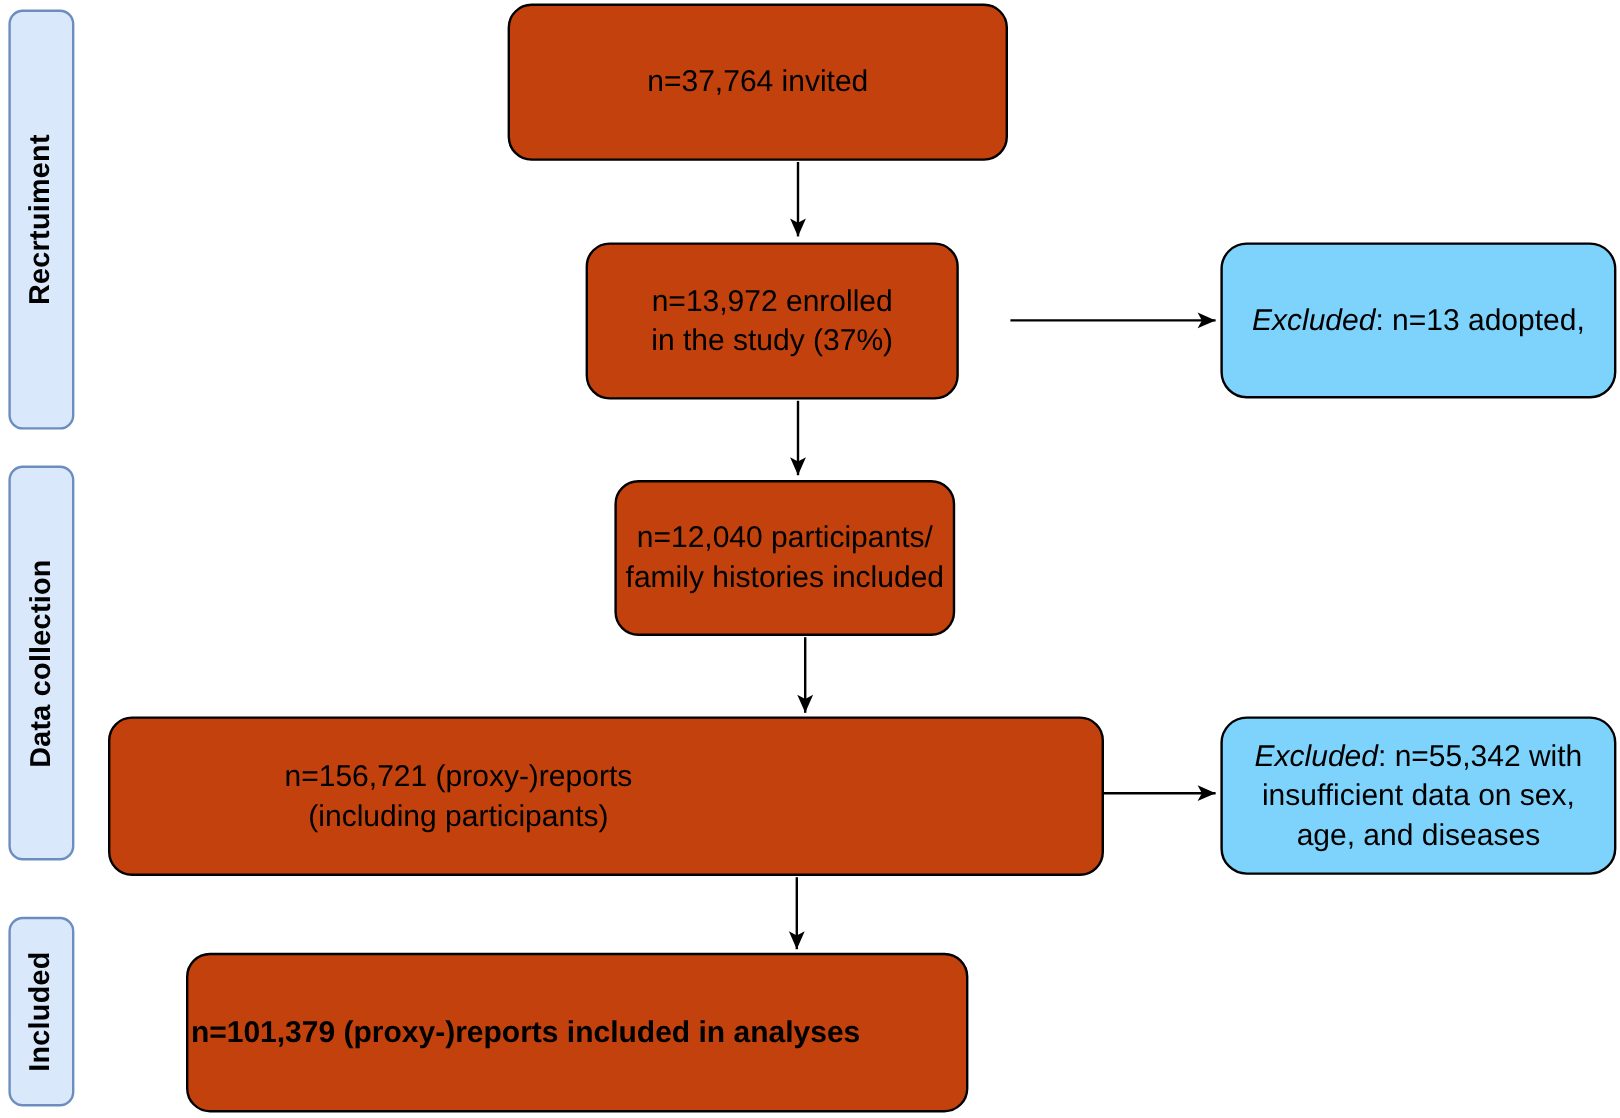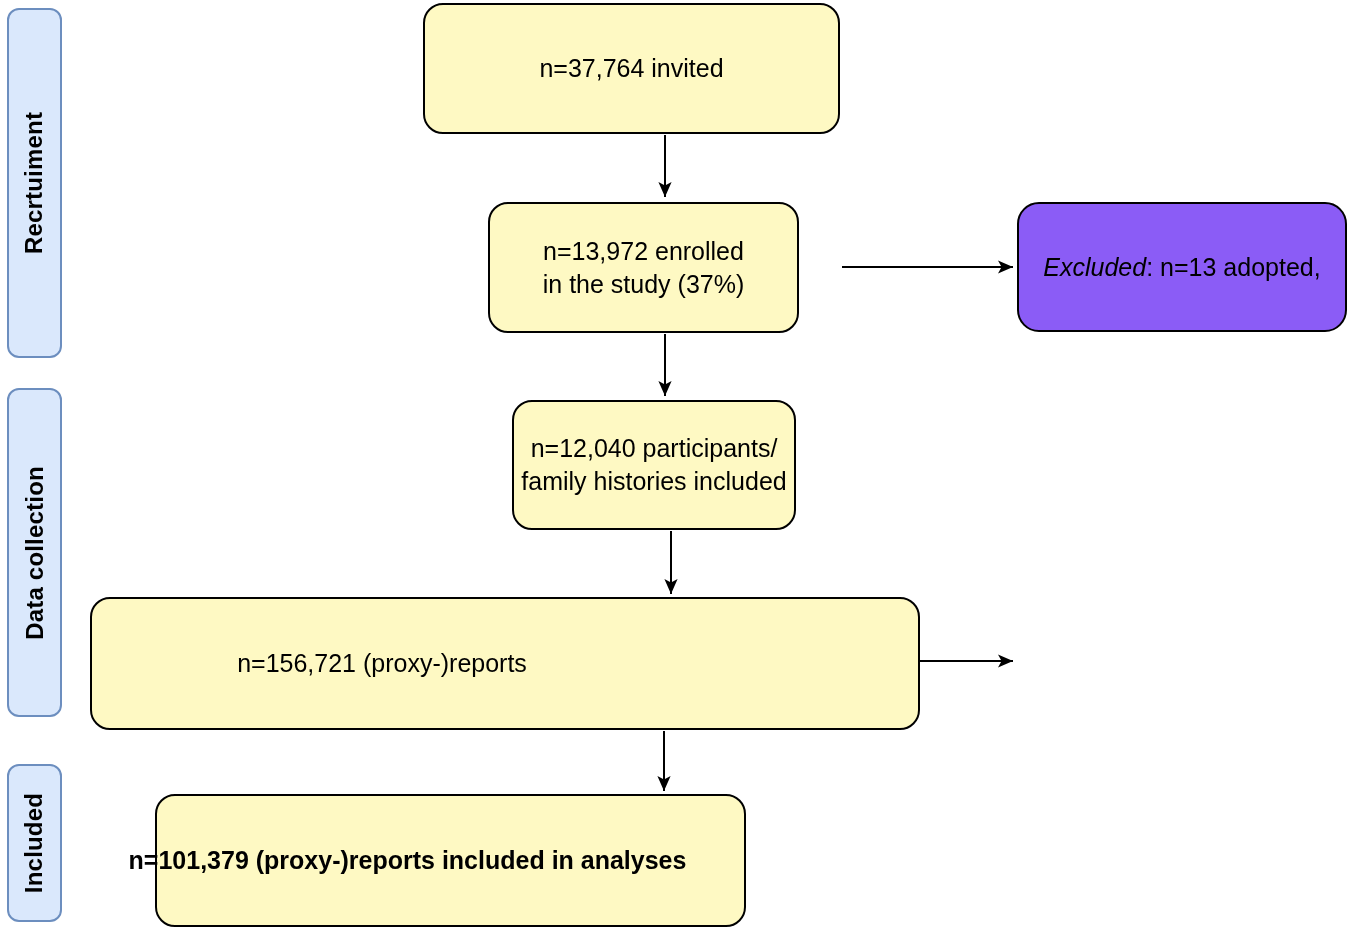--- a/index.html
+++ b/index.html
@@ -44,46 +44,46 @@
     font-weight: bold;
     letter-spacing: 0.2px;
   }
   .stage-recruitment { top: 8px;   height: 350px; }
   .stage-collection  { top: 388px; height: 329px; }
   .stage-included    { top: 764px; height: 158px; }
 
   
   .node {
     position: absolute;
-    background: #fef9c3;
+    background: #c2410c;
     border: 2.5px solid #000000;
     border-radius: 20px;
     box-sizing: border-box;
     display: flex;
     flex-direction: column;
     align-items: center;
     justify-content: center;
     text-align: center;
     font-size: 25px;
     line-height: 33px;
   }
   .node .line { display: block; }
   .node-invited      { left: 423px;  top: 3px;   width: 417px; height: 131px; }
   .node-enrolled     { left: 488px;  top: 202px; width: 311px; height: 131px; }
   .node-participants { left: 512px;  top: 400px; width: 284px; height: 130px; }
   .node-reports      { left: 90px;   top: 597px; width: 830px; height: 133px;
                        padding-right: 246px; }
-  .node-analyses     { left: 155px;  top: 794px; width: 591px; height: 133px;
+  .node-analyses     { left: 155px;  top: 794px; width: 652px; height: 133px;
                        padding-right: 86px; font-weight: bold; }
   .node-analyses .line { white-space: nowrap; }
 
   
   .excluded {
     position: absolute;
-    background: #8b5cf6;
+    background: #7dd3fc;
     border: 2.5px solid #000000;
     border-radius: 22px;
     box-sizing: border-box;
     display: flex;
     flex-direction: column;
     align-items: center;
     justify-content: center;
     text-align: center;
     font-size: 25px;
     line-height: 33px;
@@ -142,26 +142,34 @@
     <div class="line">in the study (37%)</div>
   </div>
 
   <div class="node node-participants">
     <div class="line">n=12,040 participants/</div>
     <div class="line">family histories included</div>
   </div>
 
   <div class="node node-reports">
     <div class="line">n=156,721 (proxy-)reports</div>
+    <div class="line">(including participants)</div>
   </div>
 
   <div class="node node-analyses">
     <div class="line">n=101,379 (proxy-)reports included in analyses</div>
   </div>
 
   <div class="excluded excluded-1">
     <div class="line">
       <span class="em">Excluded</span><span>: n=13 adopted,</span>
     </div>
   </div>
 
+  <div class="excluded excluded-2">
+    <div class="line">
+      <span class="em">Excluded</span><span>: n=55,342 with</span>
+    </div>
+    <div class="line">insufficient data on sex,</div>
+    <div class="line">age, and diseases</div>
+  </div>
 
 </div>
 
 </body></html>

